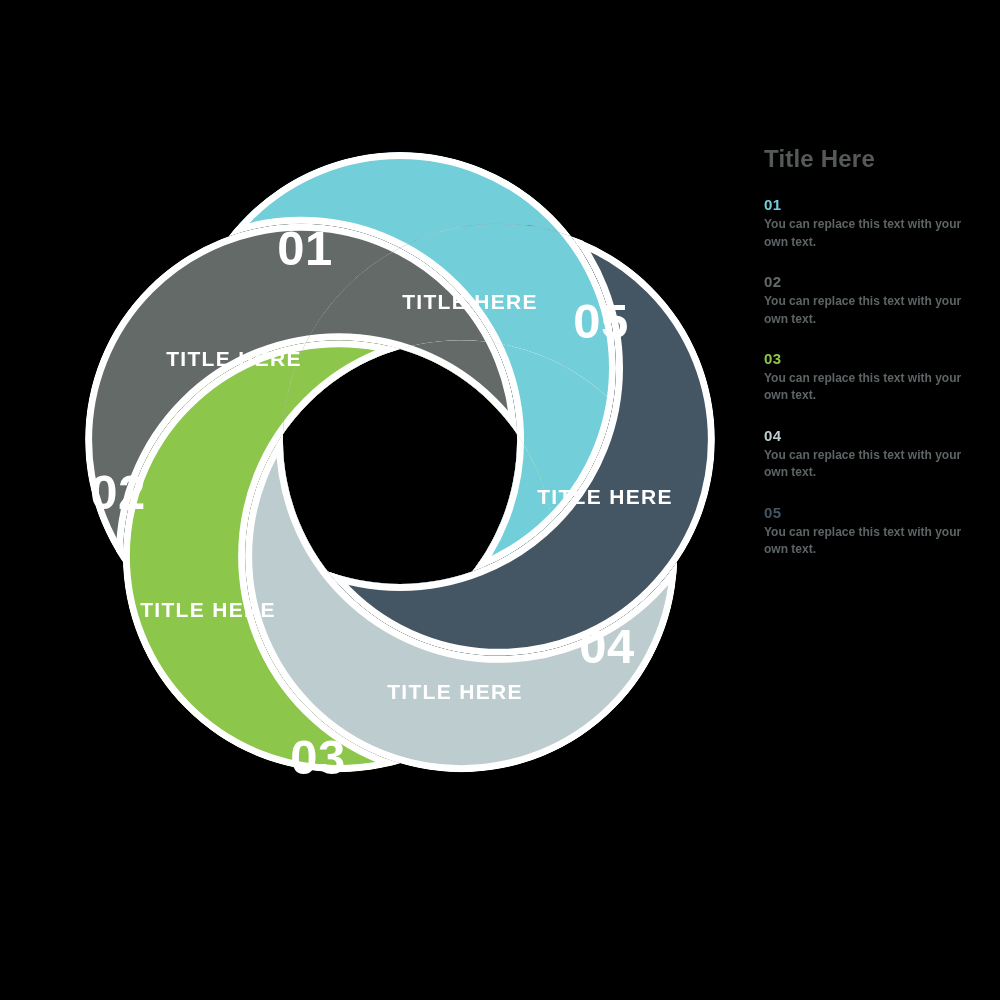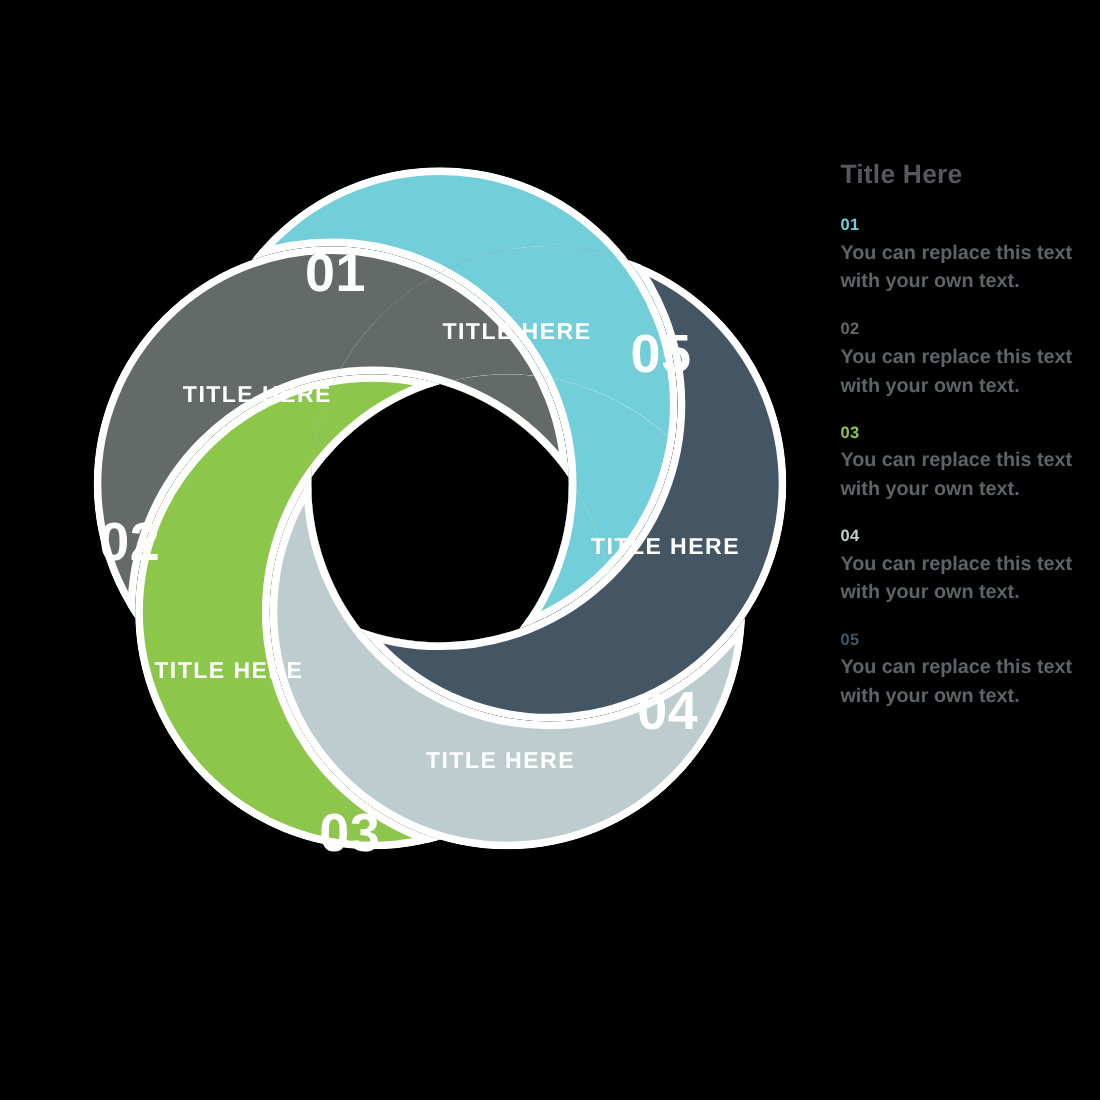--- a/index.html
+++ b/index.html
@@ -58,21 +58,21 @@
   }
   .legend-item:last-child { margin-bottom: 0; }
   .legend-number {
     font-size: 15px;
     font-weight: bold;
     letter-spacing: 0.4px;
     margin-bottom: 2px;
     line-height: 1.2;
   }
   .legend-desc {
-    font-size: 18px;
+    font-size: 12px;
     color: #5d6466;
     line-height: 1.45;
     font-weight: bold;
   }
 </style>
 </head>
 <body>
 
 <div id="page">
 

